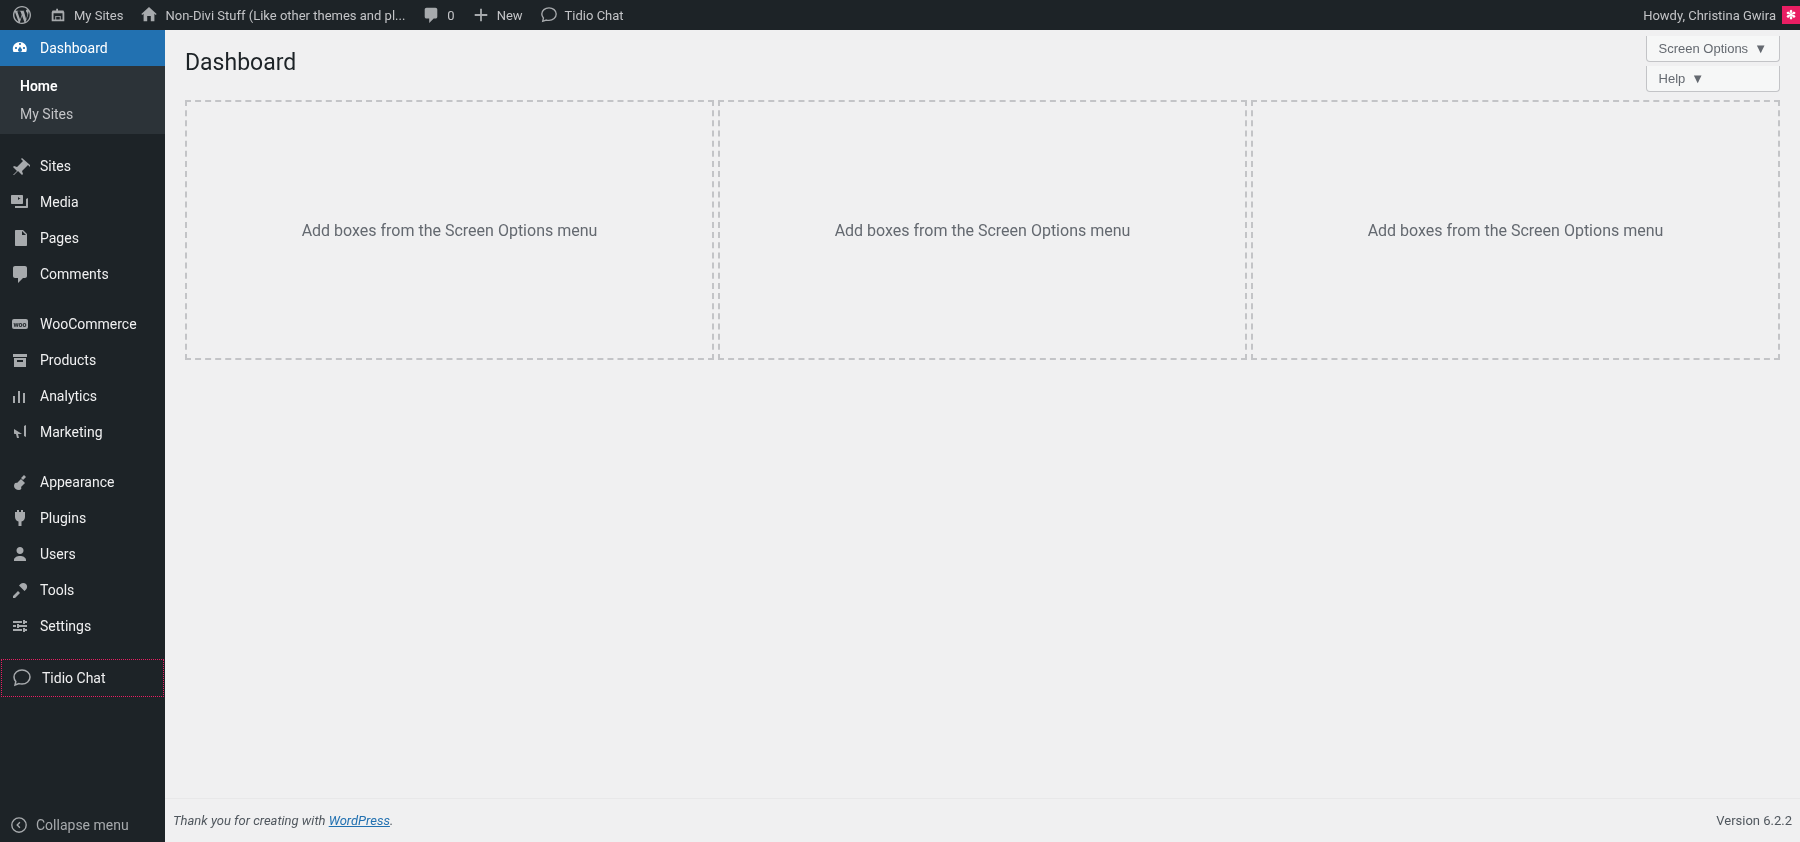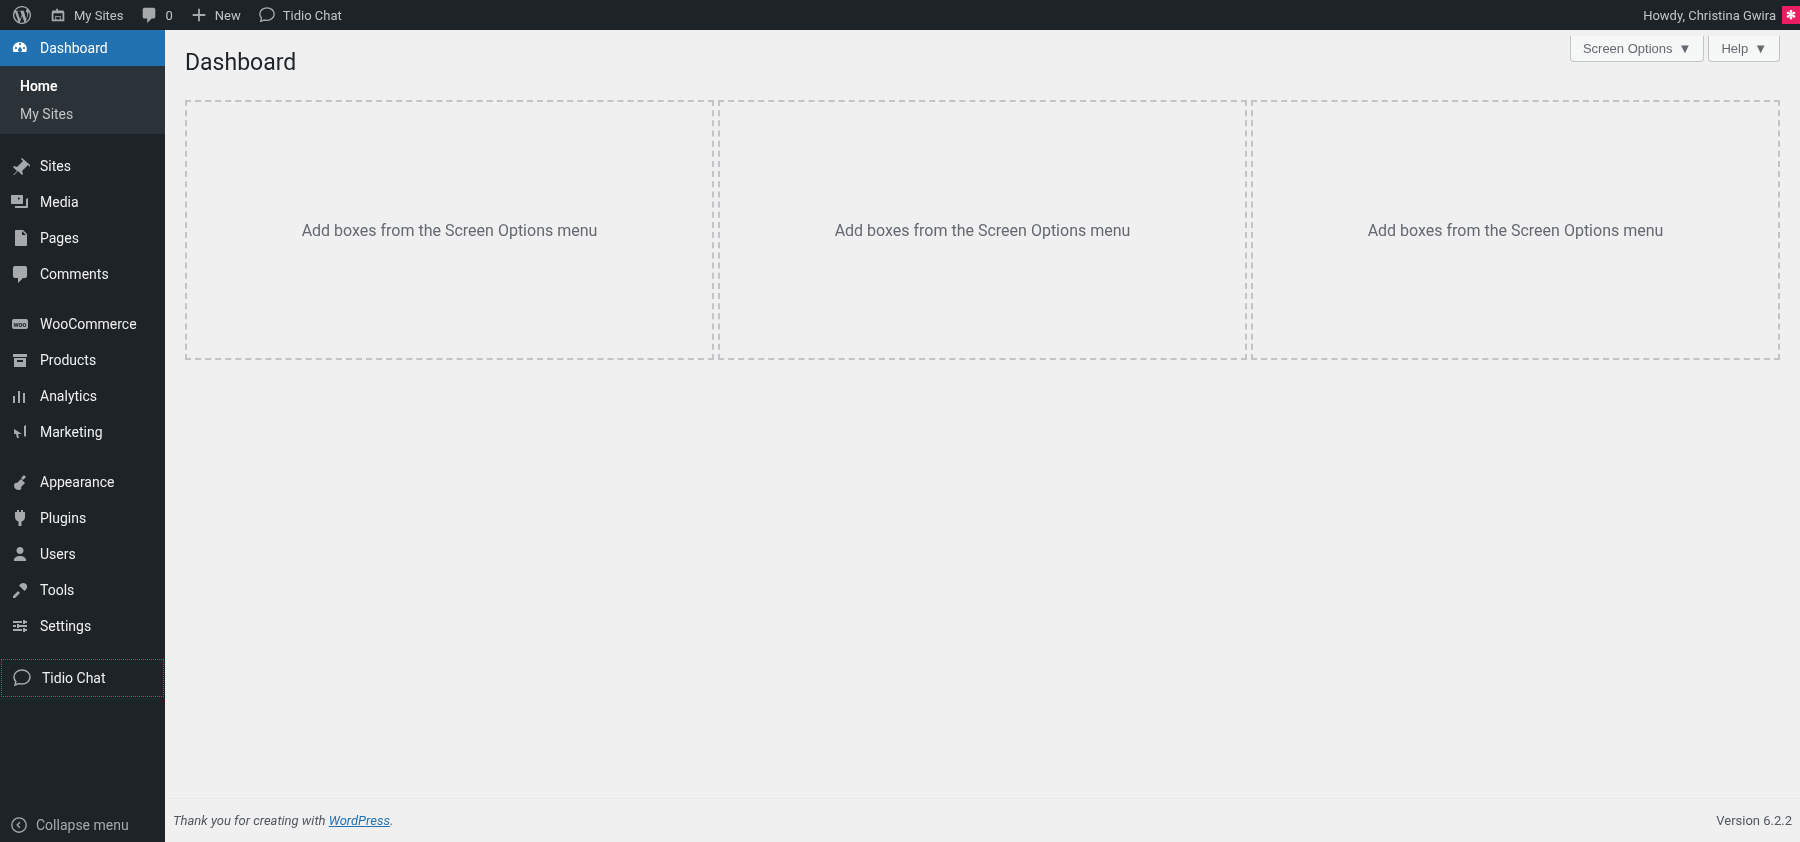--- a/index.html
+++ b/index.html
@@ -26,21 +26,21 @@
 .admin-menu .submenu { background: #2c3338; padding: 6px 0; }
 .admin-menu .submenu a { display: block; padding: 6px 20px; color: #c3c4c7; text-decoration: none; cursor: pointer; }
 .admin-menu .submenu a.sub-current { color: #fff; font-weight: 600; }
 .admin-menu .separator { height: 14px; }
 .admin-menu .highlighted { border: 1px dotted #e91e63; margin: 1px; }
 .collapse { position: absolute; bottom: 0; left: 0; right: 0; display: flex; align-items: center; gap: 8px; padding: 8px 10px; color: #a7aaad; cursor: pointer; }
 .collapse svg { fill: #a7aaad; width: 18px; height: 18px; }
 
 
 .wpbody { margin-left: 165px; margin-top: 30px; padding: 0; position: relative; height: calc(842px - 30px); background: #f0f0f1; }
-.screen-meta-links { position: absolute; top: 0; right: 20px; display: flex; gap: 4px; margin-top: 6px; }
+.screen-meta-links { position: absolute; top: 0; right: 20px; display: flex; gap: 4px; margin-top: 6px; flex-direction: column; }
 .screen-meta-links .show-settings { background: #f6f7f7; border: 1px solid #c3c4c7; border-top: none; padding: 5px 12px; font-size: 13px; color: #646970; cursor: pointer; display: flex; align-items: center; gap: 6px; border-radius: 0 0 4px 4px; }
 .wrap { padding: 10px 20px 0 20px; }
 .wrap h1 { font-size: 23px; font-weight: 400; color: #1d2327; padding: 9px 0 4px 0; }
 .dashboard-widgets { display: flex; gap: 4px; margin-top: 20px; }
 .postbox-holder { flex: 1; border: 2px dashed #c3c4c7; min-height: 260px; display: flex; align-items: center; justify-content: center; color: #646970; font-size: 16px; background: #f0f0f1; }
 
 
 .footer { position: absolute; bottom: 0; left: 0; right: 0; padding: 14px 8px; display: flex; justify-content: space-between; color: #50575e; font-size: 13px; font-style: italic; border-top: 1px solid rgba(0,0,0,0.03); }
 .footer a { color: #2271b1; text-decoration: underline; }
 .footer .version { font-style: normal; }
@@ -57,20 +57,28 @@
           </svg>
       </span>
     </div>
     <div class="ab-item">
       <span class="ab-icon">
         <svg viewBox="0 0 20 20">
             <path d="M14 5h-4V3H8v2H4L3 7v10h14V7l-1-2zm-2 10H8v-3h4v3zm3 0h-2v-4H7v4H5V8h10v7z"></path>
           </svg>
       </span>
       <span>My Sites</span>
+    </div>
+    <div class="ab-item">
+      <span class="ab-icon">
+        <svg viewBox="0 0 20 20">
+            <path d="M16 8.5l1.5 1.4 1-1.1L10 1 1.5 8.8l1 1.1L4 8.5V17h4v-6h4v6h4V8.5z"></path>
+          </svg>
+      </span>
+      <span>Non-Divi Stuff (Like other themes and pl...</span>
     </div>
     <div class="ab-item">
       <span class="ab-icon">
         <svg viewBox="0 0 20 20">
             <path d="M5 2h10c1.1 0 2 .9 2 2v8c0 1.1-.9 2-2 2h-2l-5 5v-5H5c-1.1 0-2-.9-2-2V4c0-1.1.9-2 2-2z"></path>
           </svg>
       </span>
       <span>0</span>
     </div>
     <div class="ab-item">

